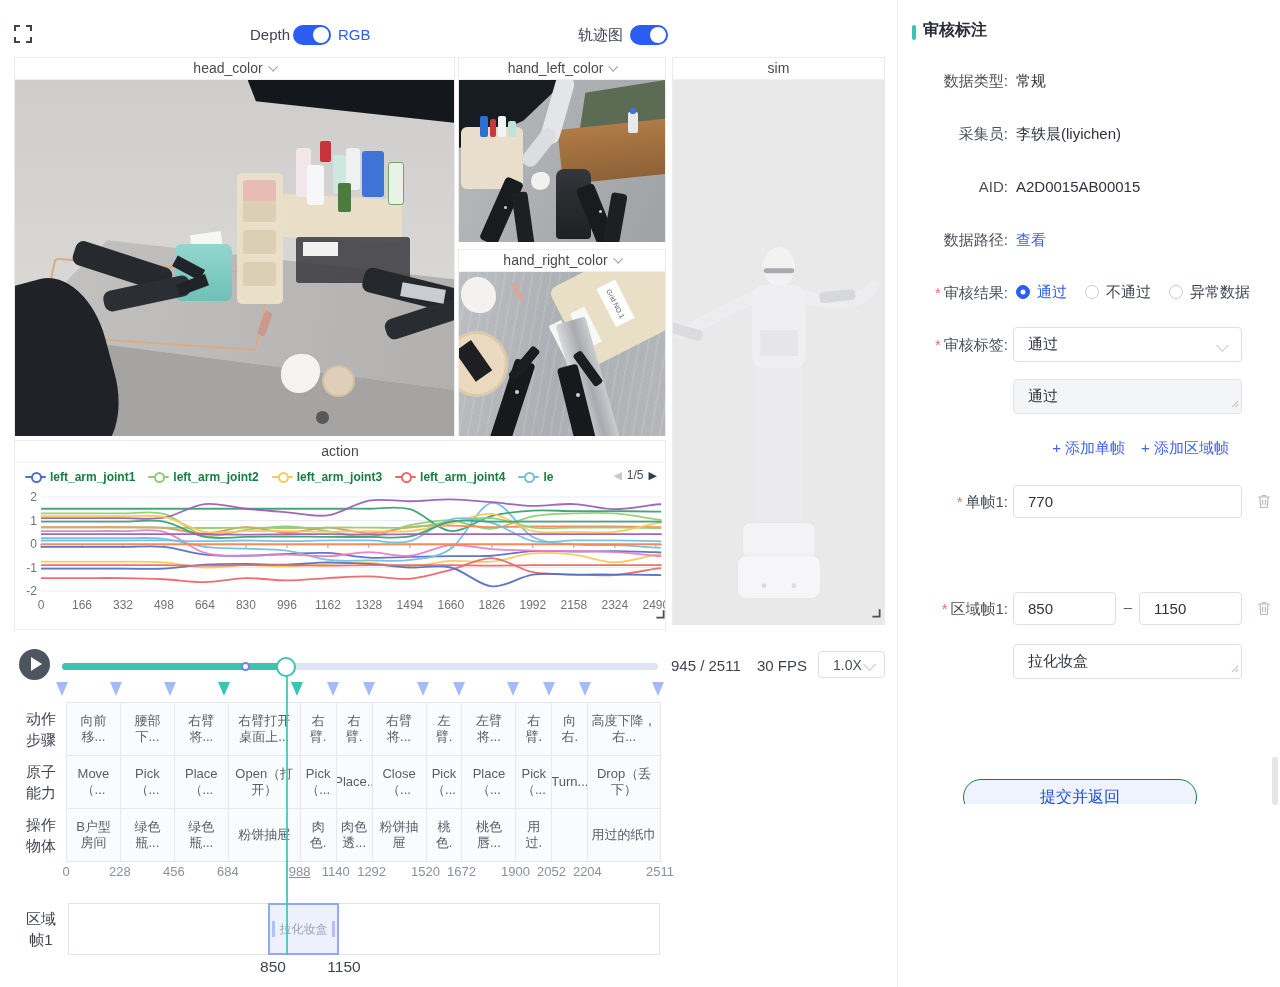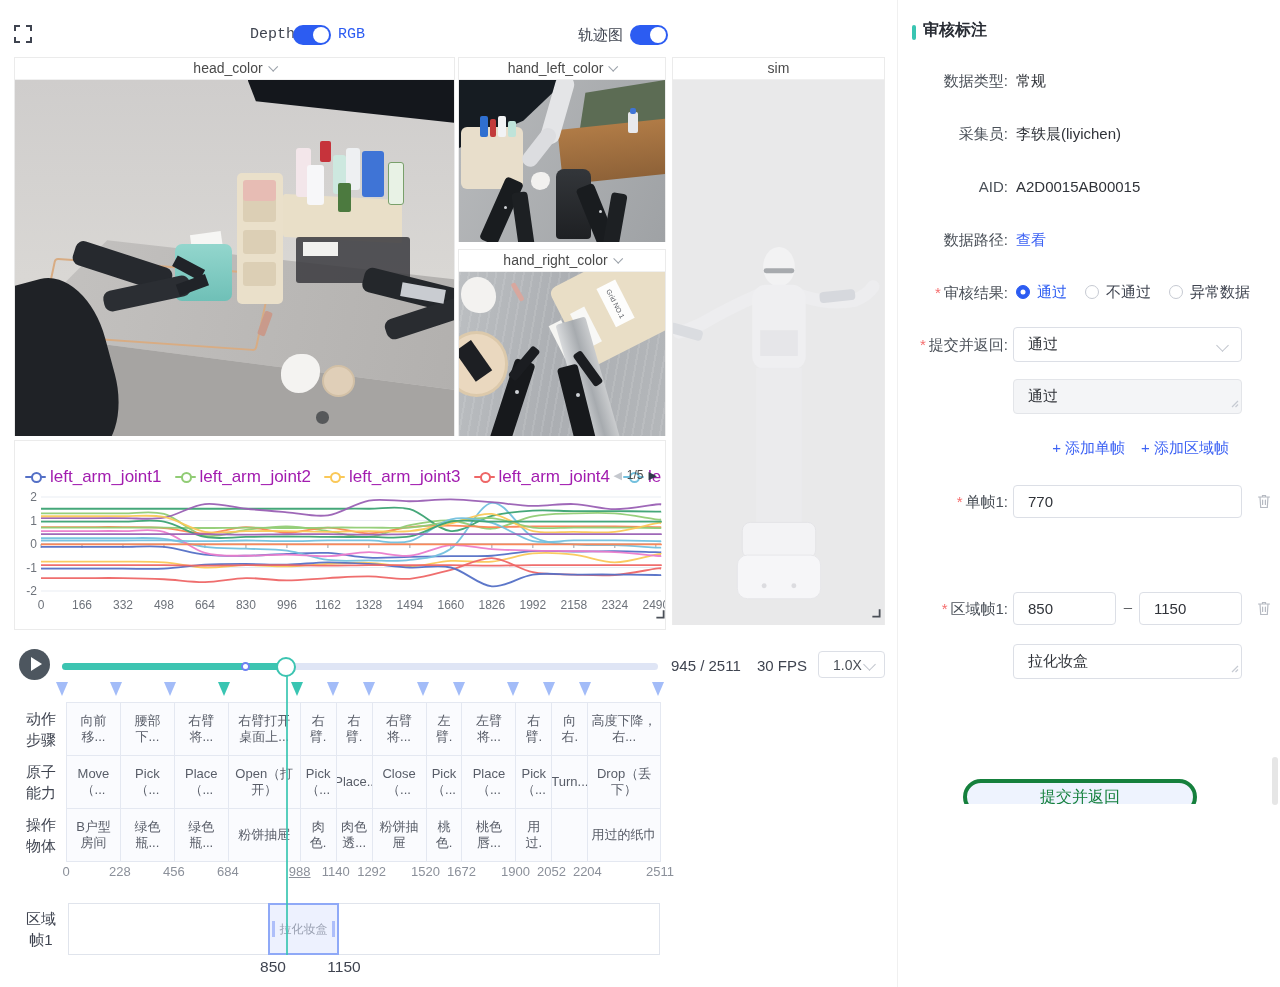--- a/index.html
+++ b/index.html
@@ -9,28 +9,28 @@
   
   .vpanel{position:absolute;border:1px solid #ebebeb;background:#fff;box-sizing:border-box;}
   .vtitle{height:21px;line-height:21px;text-align:center;font-size:14px;color:#4a4a4a;
           border-bottom:1px solid #f0f0f0;background:#fff;position:relative;}
   .tchev{display:inline-block;width:6px;height:6px;border-right:1.5px solid #9aa0a8;
          border-bottom:1.5px solid #9aa0a8;transform:rotate(45deg) translateY(-1px);margin-left:6px;vertical-align:2px;}
   .vcontent{position:relative;overflow:hidden;}
   
   .toggle{position:absolute;width:38px;height:20px;border-radius:10px;background:#2c5cf2;cursor:pointer;}
   .toggle .knob{position:absolute;right:2px;top:2px;width:16px;height:16px;border-radius:50%;background:#fff;}
-  .tb-label{position:absolute;font-size:15px;color:#3f4450;font-family:Liberation Mono, monospace;}
+  .tb-label{position:absolute;font-size:15px;color:#3f4450;}
   
   #legend-items{position:absolute;left:10px;top:26px;display:flex;align-items:center;height:20px;}
   .lg-item{display:inline-flex;align-items:center;margin-right:13px;cursor:pointer;}
   .lg-icon{position:relative;width:21px;height:12px;margin-right:4px;}
   .lg-line{position:absolute;left:0;right:0;top:5px;height:2px;border-radius:1px;}
   .lg-ring{position:absolute;left:6px;top:1px;width:7px;height:7px;border:2px solid;border-radius:50%;background:#fff;}
-  .lg-label{font-size:17px;color:#a21caf;}
+  .lg-label{font-size:12px;color:#15803d;font-weight:bold;}
   
   #play-btn{position:absolute;left:19px;top:649px;width:31px;height:31px;border-radius:50%;background:#4d565f;cursor:pointer;}
   #play-btn .tri{position:absolute;left:12px;top:8px;width:0;height:0;border-top:7px solid transparent;
                  border-bottom:7px solid transparent;border-left:11px solid #fff;}
   #slider-track{position:absolute;left:62px;top:663px;width:596px;height:7px;border-radius:4px;background:#dfe5f5;cursor:pointer;}
   #slider-fill{position:absolute;left:0;top:0;height:7px;border-radius:4px;background:#3cc4b1;}
   #slider-dot{position:absolute;left:237px;top:662px;width:5px;height:5px;border:2px solid #6e82f2;border-radius:50%;background:#fff;}
   #slider-handle{position:absolute;left:277px;top:657px;width:16px;height:16px;border:2px solid #3cc4b1;
                  border-radius:50%;background:#fff;cursor:grab;z-index:9;}
   #playhead{position:absolute;left:286px;top:658px;width:2px;height:297px;background:rgba(57,197,178,.85);z-index:8;}
@@ -75,21 +75,21 @@
   .radio-opt{display:inline-flex;align-items:center;gap:7px;cursor:pointer;}
   .radio{position:relative;width:14px;height:14px;border:1.5px solid #c6cad2;border-radius:50%;background:#fff;box-sizing:border-box;}
   .radio.sel{border-color:#2c5cf2;background:#2c5cf2;}
   .radio-dot{position:absolute;left:50%;top:50%;width:5px;height:5px;border-radius:50%;background:#fff;transform:translate(-50%,-50%);}
   .radio-label{color:#3f4450;} .radio-label.sel{color:#2c5cf2;}
   #add-links{position:absolute;left:1013px;top:439px;width:216px;display:flex;justify-content:flex-end;gap:16px;
              font-size:15px;color:#2c5cf2;}
   .trash{position:absolute;left:1256px;cursor:pointer;}
   .btn-primary{position:absolute;left:963px;width:234px;height:37px;border-radius:18.5px;background:#2456ee;color:#fff;
                font-size:16px;display:flex;align-items:center;justify-content:center;cursor:pointer;}
-  .btn-plain{width:234px;height:36px;border-radius:18px;background:#eef3fe;border:4px solid #15803d;color:#15803d;
+  .btn-plain{width:234px;height:36px;border-radius:18px;background:#eef3fe;border:1px solid #15803d;color:#1d4ed8;
              font-size:16px;display:flex;align-items:center;justify-content:center;box-sizing:border-box;cursor:pointer;}
   #scrollthumb{position:absolute;left:1272px;top:757px;width:6px;height:48px;border-radius:3px;background:#e6e6e6;}
   
   .art{position:absolute;overflow:hidden;} .art div{position:absolute;}
   
   .hc-wall{left:0;top:0;width:100%;height:100%;background:linear-gradient(180deg,#cfcdcc,#d9d7d4 55%,#d3d1cf);}
   .hc-monitor{left:53%;top:0;width:47%;height:15%;background:#14171c;clip-path:polygon(0 0,100% 0,100% 80%,4% 40%);}
   .hc-tabletop{left:0;top:0;width:100%;height:100%;background:linear-gradient(100deg,#c6c4c2,#b2b0ae);
                clip-path:polygon(21% 45%,100% 56%,100% 87%,0 71%);}
   .hc-tablefront{left:0;top:0;width:100%;height:100%;background:#a6a4a2;clip-path:polygon(0 71%,100% 87%,100% 100%,0 100%);}
@@ -294,20 +294,21 @@
       </svg>
       <div class="abs" style="right:3px;bottom:3px;">
         <svg width="10" height="10" viewBox="0 0 11 11">
             <path d="M1.5 9.5 H9.5 V1.5" stroke="#4a4f57" stroke-width="2" fill="none"></path>
           </svg>
       </div>
     </div>
   </div>
 
   <div class="vpanel" style="left:14px;top:440px;width:652px;height:190px;">
+    <div class="vtitle"><span>action</span></div>
     <div id="legend-items">
         <span class="lg-item">
           <span class="lg-icon">
             <span class="lg-line" style="background: rgb(84, 112, 198);"></span>
             <span class="lg-ring" style="border-color: rgb(84, 112, 198);"></span>
           </span>
           <span class="lg-label">left_arm_joint1</span>
         </span>
         <span class="lg-item">
           <span class="lg-icon">
@@ -517,21 +518,21 @@
       <label class="radio-opt">
         <span class="radio"></span>
         <span class="radio-label">不通过</span>
       </label>
       <label class="radio-opt">
         <span class="radio"></span>
         <span class="radio-label">异常数据</span>
       </label>
     </div>
 
-  <div class="rlabel" style="top:336px;"><span class="req">*</span><span>提交并返回:</span></div>
+  <div class="rlabel" style="top:336px;"><span class="req">*</span><span>审核标签:</span></div>
   <div class="select" style="left:1013px;top:327px;width:229px;height:35px;">
     <span>通过</span>
     <span class="chev-select" style="right:14px;top:13px;"></span>
   </div>
   <div class="tarea gray" style="left:1013px;top:379px;width:229px;height:35px;">
     <span>通过</span>
     <span class="corner"><svg width="9" height="9" viewBox="0 0 9 9">
           <path d="M8 2 L2 8 M8 5.5 L5.5 8" stroke="#c6cad2" stroke-width="1.2"></path>
         </svg></span>
   </div>

